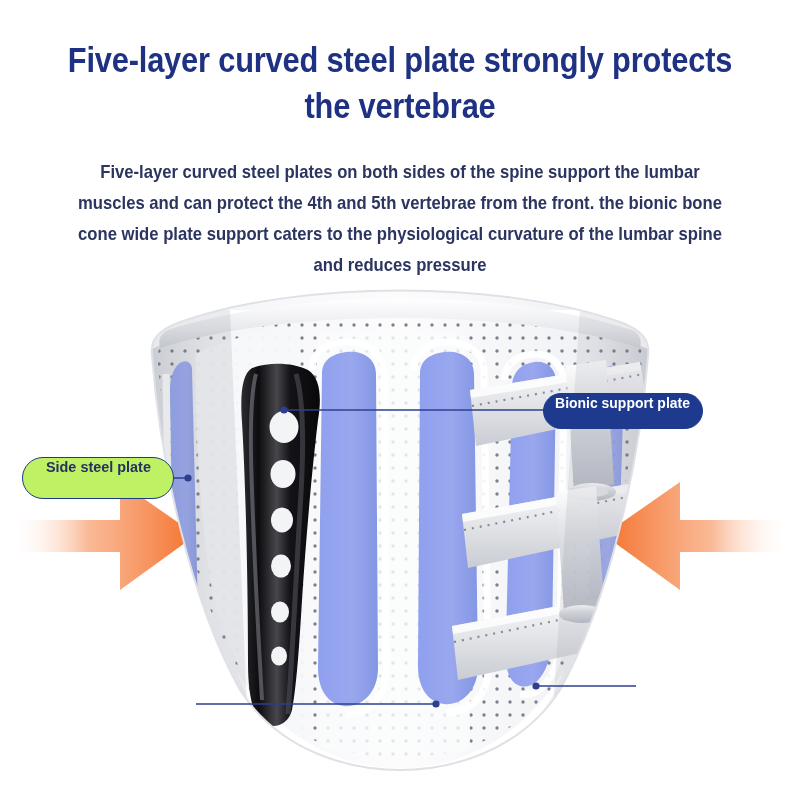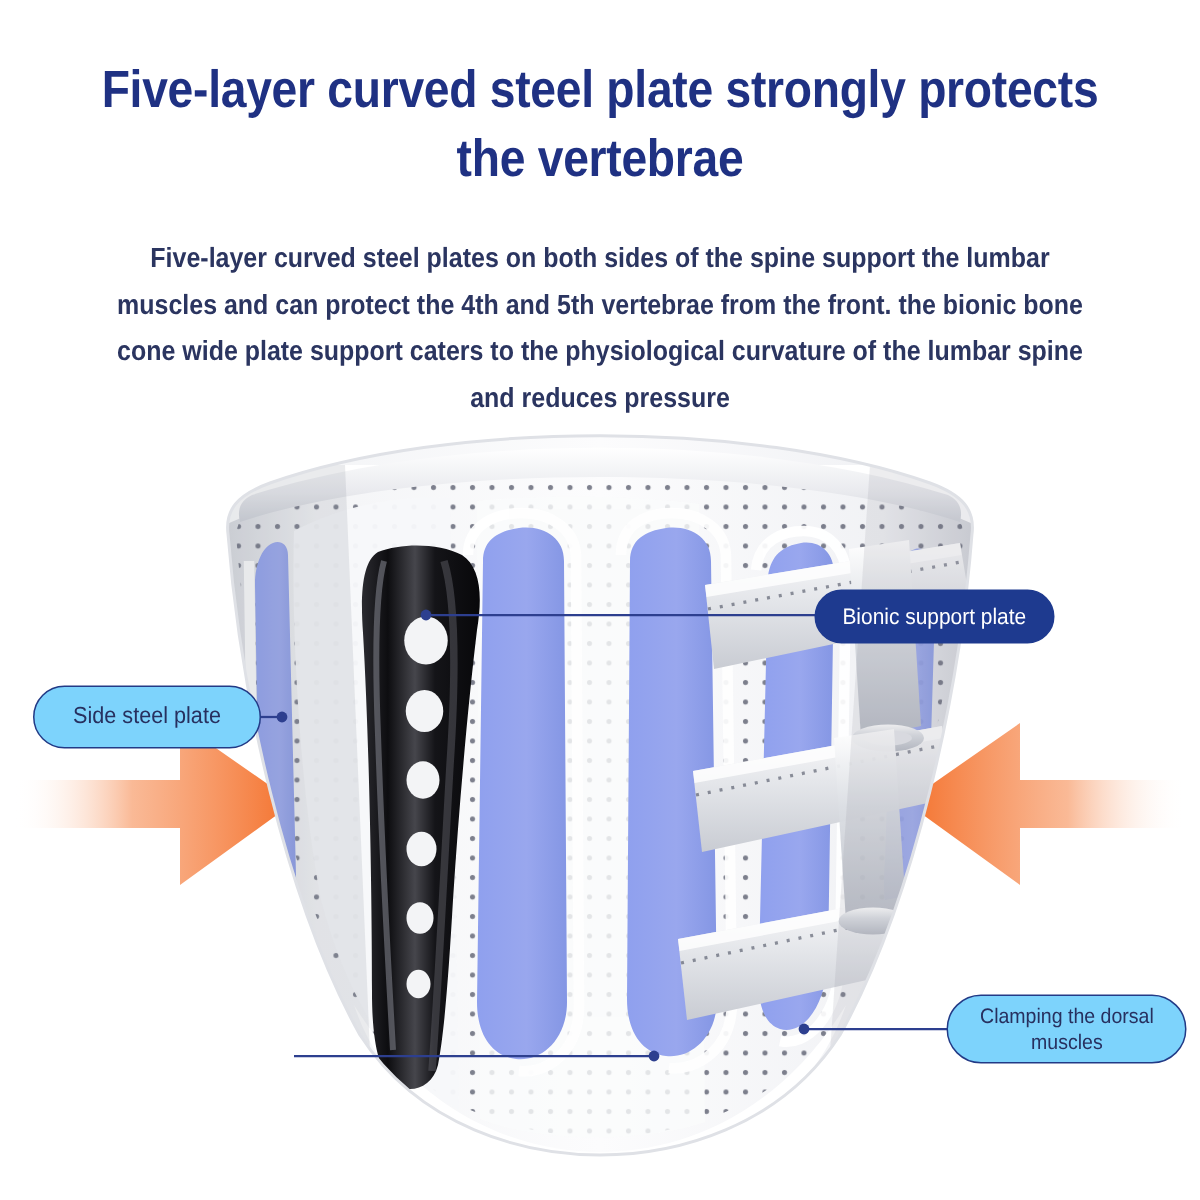--- a/index.html
+++ b/index.html
@@ -32,29 +32,29 @@
     transform-origin:50% 0;
   }
 
   
   #stage{position:absolute;left:0;top:270px;width:800px;height:530px;}
   #art{position:absolute;left:0;top:0;}
 
   
   .pill{
     position:absolute;
-    display:flex;align-items:center;justify-content:center;
+    display:flex;align-items:flex-start;justify-content:center;
     box-sizing:border-box;
-    font-weight:normal;
+    font-weight:bold;
     text-align:center;
     border-radius:40px;
     white-space:pre-line;
   }
   .pill.light{
-    background:#7dd3fc;
+    background:#bef264;
     border:1.6px solid #223a86;
     color:#27305f;
   }
   .pill.dark{
     background:#1e3a8f;
     border:1.6px solid #1e3a8f;
     color:#ffffff;
   }
   .pill span{transform:scaleX(0.93);display:block;}
 
@@ -289,18 +289,14 @@
 
   <div class="pill light" id="pill-side">
     <span>Side steel plate</span>
   </div>
 
   <div class="pill dark" id="pill-bionic">
     <span>Bionic support plate</span>
   </div>
 
 
-  <div class="pill light" id="pill-clamp">
-    <span>Clamping the dorsal
-muscles</span>
-  </div>
 
 </div>
 
 </body></html>

